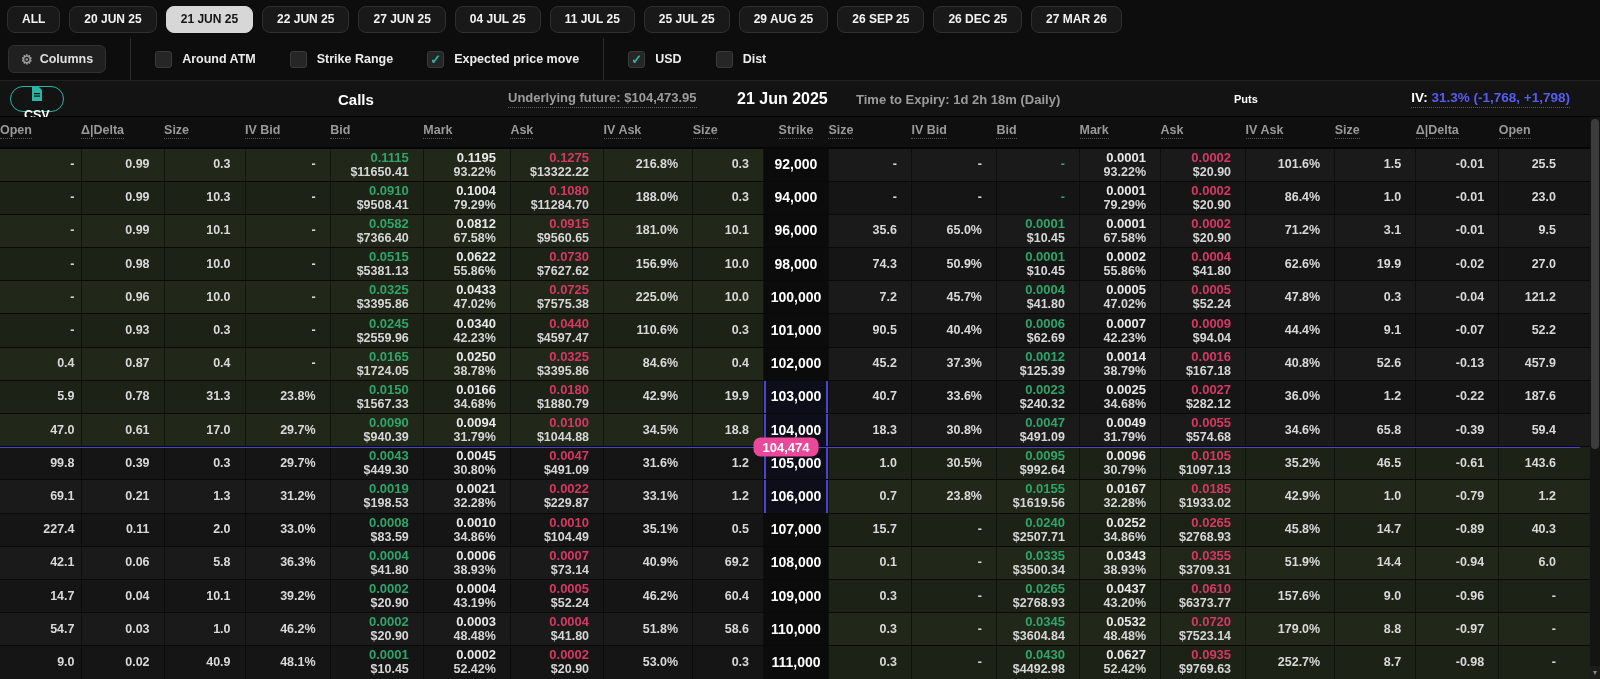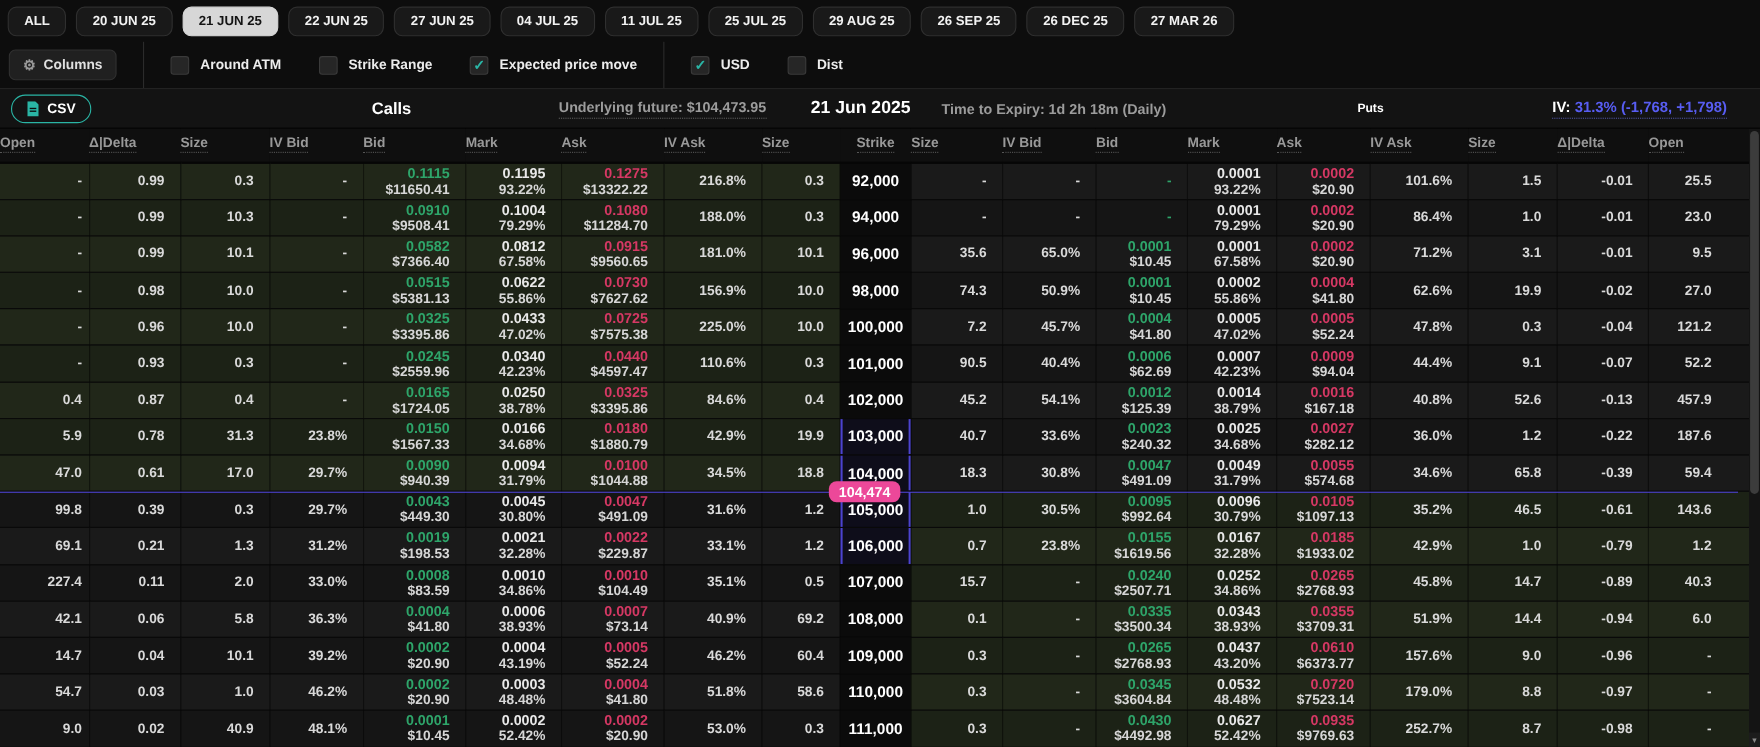--- a/index.html
+++ b/index.html
@@ -24,21 +24,21 @@
   .check { display:flex; align-items:center; gap:10px; cursor:pointer; }
   .box { width:17px; height:17px; background:#262626; border:1px solid #3a3a3a; border-radius:3px;
          display:flex; align-items:center; justify-content:center; color:#2ab5a5; font-size:13px; font-weight:700; }
   .clab { font-size:12.5px; font-weight:700; color:#ececec; }
 
   
   .info-bar { position:relative; height:37px; background:#131313; border-top:1px solid #222; border-bottom:1px solid #040404; }
   .info-bar > * { position:absolute; top:50%; transform:translateY(-50%); white-space:nowrap; }
   .csv-btn { left:10px; display:flex; align-items:center; gap:7px; height:26px; padding:0 13px;
              background:transparent; border:1.5px solid #2ab5a5; border-radius:14px; cursor:pointer;
-             color:#fff; font-weight:700; font-size:12.5px; font-family:inherit; }
+             color:#fff; font-weight:700; font-size:12.5px; font-family:inherit;flex-direction:column; }
   .calls-label { left:338px; font-size:15px; font-weight:700; color:#fff; }
   .underlying  { left:508px; font-size:13px; font-weight:700; color:#9c9c9c; border-bottom:1px dotted #5e5e5e; padding-bottom:2px; }
   .exp-date    { left:737px; font-size:16px; font-weight:700; color:#fff; }
   .tte         { left:856px; font-size:13px; font-weight:700; color:#9c9c9c; }
   .puts-label  { left:1234px; font-size:11px; font-weight:700; color:#fff; }
   .iv          { right:30px; font-size:13.5px; font-weight:700; color:#fff; border-bottom:1px dotted #4f54a0; padding-bottom:2px; }
   .iv .ivval   { color:#585df2;text-align:center; }
 
   
   .table-wrap { position:relative; height:562px; overflow:hidden; }
@@ -411,21 +411,21 @@
               <div class="v2">38.78%</div>
             </td>
             <td class="green c-ask">
               <div class="v1">0.0325</div>
               <div class="v2">$3395.86</div>
             </td>
             <td class="green">84.6%</td>
             <td class="green">0.4</td>
             <td class="strike">102,000</td>
             <td class="dark">45.2</td>
-            <td class="dark">54.1%</td>
+            <td class="dark">37.3%</td>
             <td class="dark c-bid">
               <div class="v1">0.0012</div>
               <div class="v2">$125.39</div>
             </td>
             <td class="dark c-mark">
               <div class="v1">0.0014</div>
               <div class="v2">38.79%</div>
             </td>
             <td class="dark c-ask">
               <div class="v1">0.0016</div>

